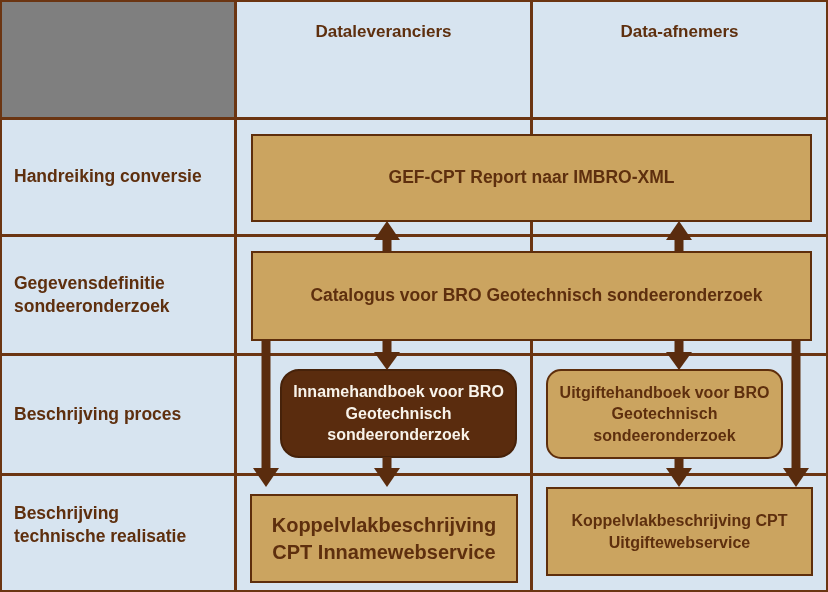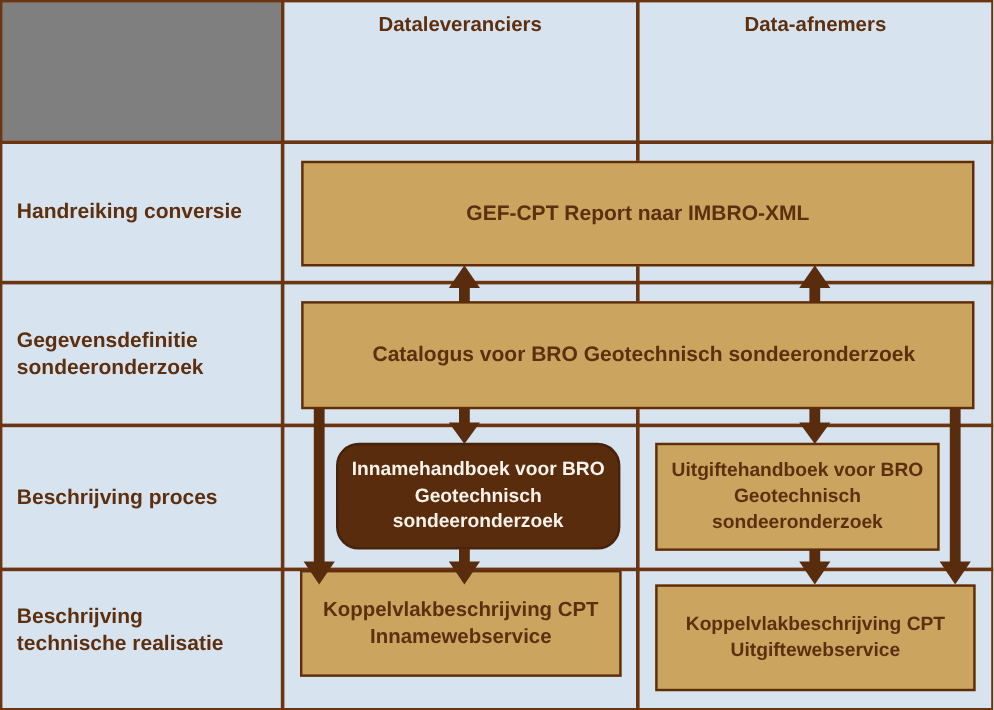--- a/index.html
+++ b/index.html
@@ -46,21 +46,21 @@
     z-index: 0;
   }
 
   .col-header {
     position: absolute;
     top: 0;
     height: 117px;
     display: flex;
     justify-content: center;
     align-items: flex-start;
-    padding-top: 11px;
+    padding-top: 22px;
     box-sizing: border-box;
     font-size: 17px;
     font-weight: bold;
     color: var(--c-text_brown, #5e2f0e);
     z-index: 2;
   }
   #col-header-1 { left: 237px; width: 293px; }
   #col-header-2 { left: 533px; width: 293px; }
 
   .row-label {
@@ -96,22 +96,22 @@
     z-index: 3;
     padding: 4px 10px;
     line-height: 1.35;
   }
   #box-gef        { left: 251px; top: 134px; width: 561px; height: 88px; font-size: 17.5px; }
   #box-catalogus  { left: 251px; top: 251px; width: 561px; height: 90px; font-size: 17.5px; padding-left: 20px; }
   #box-inname     { left: 280px; top: 369px; width: 237px; height: 89px; font-size: 16px;
                     background: var(--c-dark_box_fill, #5a2c0e);
                     border-color: #46220a;
                     color: var(--c-text_light, #f8f3ea); border-radius: 19px; }
-  #box-uitgifte   { left: 546px; top: 369px; width: 237px; height: 90px; font-size: 16px; }
-  #box-koppel-in  { left: 250px; top: 475px; width: 268px; height: 89px; font-size: 17px; }
+  #box-uitgifte   { left: 546px; top: 369px; width: 237px; height: 90px; font-size: 16px; border-radius: 15px; }
+  #box-koppel-in  { left: 250px; top: 494px; width: 268px; height: 89px; font-size: 20px; }
   #box-koppel-uit { left: 546px; top: 487px; width: 267px; height: 89px; font-size: 16px; }
 
   svg.arrow-layer {
     position: absolute;
     left: 0; top: 0;
     z-index: 5;
     pointer-events: none;
   }
   svg.arrow-layer .arrow { fill: var(--c-arrow, #5a2c0e); }
 </style>

